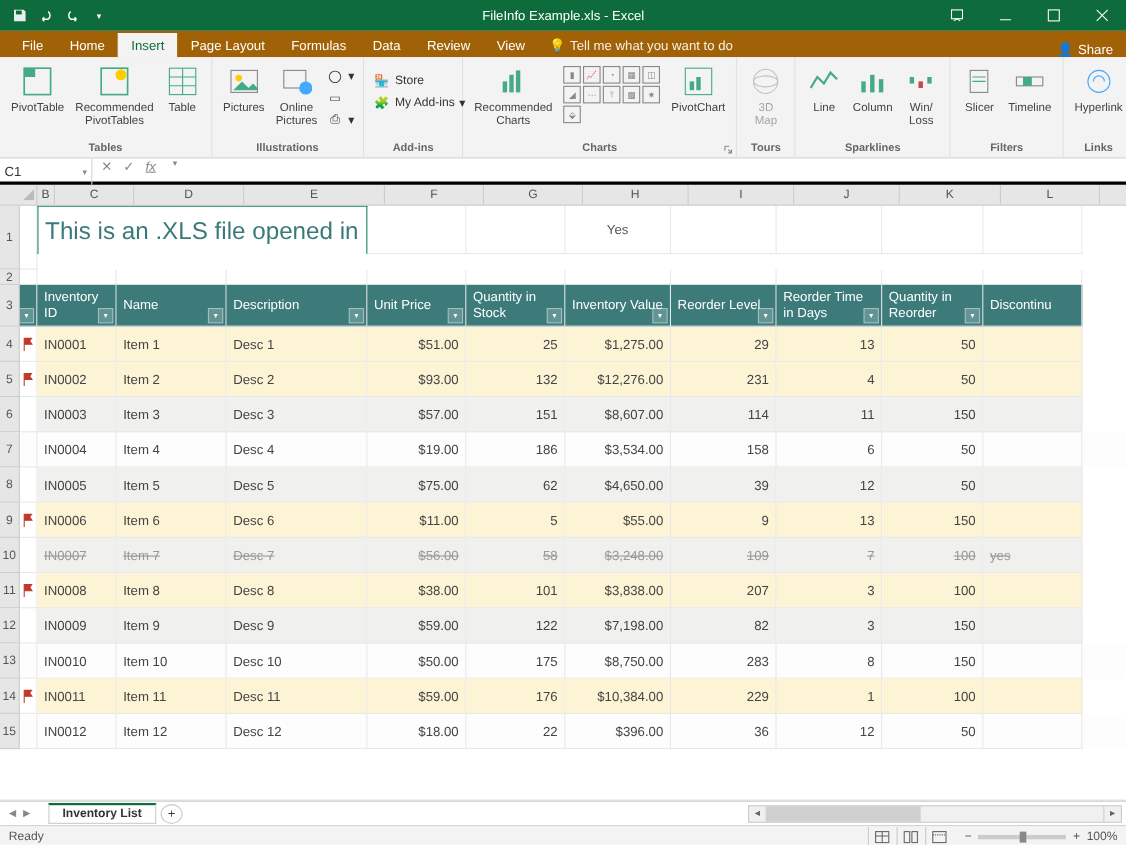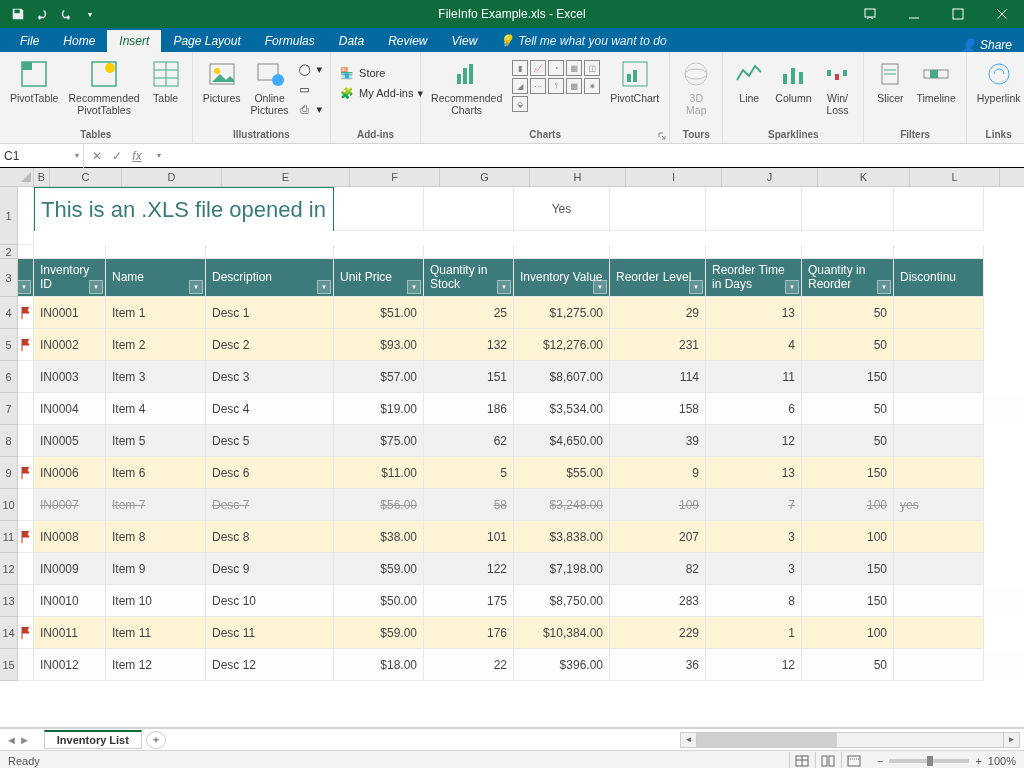--- a/index.html
+++ b/index.html
@@ -9,21 +9,21 @@
 .titlebar { height: 28px; background: #0e6b3c; color: #fff; display: flex; align-items: center; position: relative; }
 .titlebar .qat { display: flex; gap: 0; padding-left: 6px; }
 .titlebar .qat .qbtn { width: 24px; height: 28px; display: flex; align-items: center; justify-content: center; font-size: 11px; }
 .titlebar .qat .qbtn svg { width: 14px; height: 14px; }
 .titlebar .title { position: absolute; left: 50%; transform: translateX(-50%); font-size: 12px; }
 .titlebar .wincontrols { margin-left: auto; display: flex; }
 .titlebar .wincontrols .wbtn { width: 44px; height: 28px; display: flex; align-items: center; justify-content: center; }
 .titlebar .wincontrols .wbtn svg { width: 12px; height: 12px; stroke: #fff; stroke-width: 1; fill: none; }
 
 
-.menutabs { height: 24px; background: #0369a1; display: flex; align-items: flex-end; color: #fff; font-size: 12px; font-style: italic; }
+.menutabs { height: 24px; background: #a16207; display: flex; align-items: flex-end; color: #fff; font-size: 12px; }
 .menutabs .mtab { padding: 4px 12px 4px; cursor: default; }
 .menutabs .mtab.file { margin-left: 8px; }
 .menutabs .mtab.active { background: #f3f3f3; color: #0e6b3c; }
 .menutabs .tellme { display: flex; align-items: center; gap: 4px; padding: 4px 10px; opacity: .9; }
 .menutabs .share { margin-left: auto; margin-right: 12px; display: flex; align-items: center; gap: 4px; }
 
 
 .ribbon { height: 92px; background: #f3f3f3; border-bottom: 1px solid #d4d4d4; display: flex; }
 .rgroup { border-right: 1px solid #e1e1e1; display: flex; flex-direction: column; justify-content: space-between; padding: 4px 6px 2px; }
 .rgroup .gbody { display: flex; gap: 2px; align-items: flex-start; flex: 1; }
@@ -35,21 +35,21 @@
 .rbtn.dim { opacity: .45; }
 .rstack { display: flex; flex-direction: column; gap: 2px; font-size: 11px; }
 .rstack .sitem { display: flex; align-items: center; gap: 4px; padding: 1px 2px; white-space: nowrap; }
 .rstack .sitem .sicon { width: 16px; height: 16px; display: flex; align-items: center; justify-content: center; }
 .chartgrid { display: grid; grid-template-columns: repeat(5, 16px); grid-template-rows: repeat(3, 16px); gap: 2px; }
 .chartgrid .cg { width: 16px; height: 16px; border: 1px solid #888; display:flex;align-items:center;justify-content:center;font-size:8px;color:#888; }
 .dlaunch { position:absolute; right:2px; bottom:2px; width:10px; height:10px; }
 .rgroup { position: relative; }
 
 
-.fbar { height: 24px; display: flex; align-items: center; border-bottom: 1px solid #000000; }
+.fbar { height: 24px; display: flex; align-items: flex-start; border-bottom: 3px solid #000000; }
 .namebox { width: 84px; height: 24px; border-right: 1px solid #d4d4d4; display: flex; align-items: center; padding: 0 4px; font-size: 12px; }
 .namebox .dd { margin-left: auto; font-size: 8px; color: #888; }
 .fbtns { display: flex; gap: 6px; padding: 0 6px; align-items: center; color: #888; }
 .fbtns span { width: 14px; text-align: center; }
 .finput { flex: 1; padding: 0 6px; font-size: 12px; color:#444; }
 .fexpand { width: 18px; text-align: center; color:#888; font-size:8px; }
 
 
 .gridwrap { height: 560px; display: flex; flex-direction: column; border-bottom: 1px solid #d4d4d4; overflow: hidden; }
 .colhdr { display: flex; background: #e6e6e6; border-bottom: 1px solid #ccc; }

